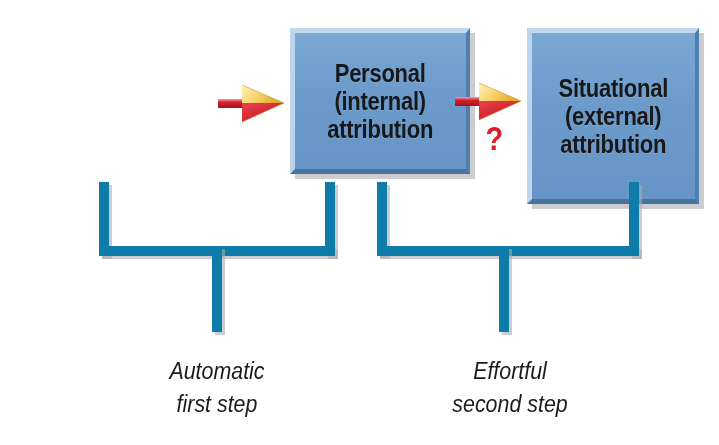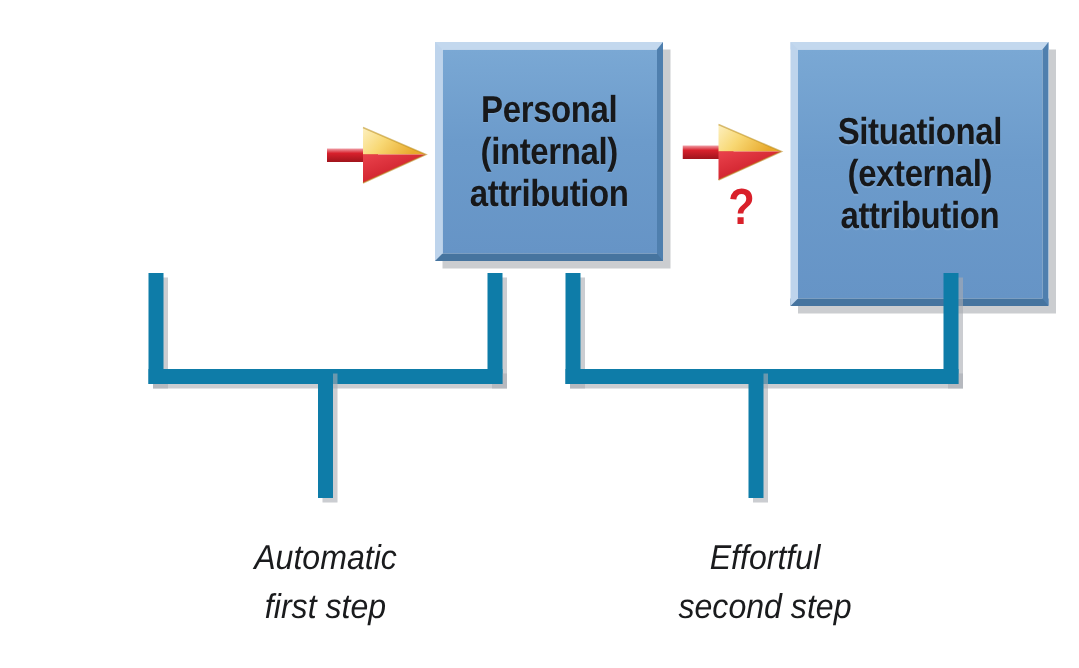--- a/index.html
+++ b/index.html
@@ -39,21 +39,21 @@
     color: #17181a;
     font-size: 25px;
     line-height: 1.12;
     letter-spacing: -0.3px;
     transform: scaleX(0.88);
     white-space: pre-line;
     text-shadow: 0 1px 0 rgba(255,255,255,0.12);
   }
 
   #box-behavior  { left: 36px;  top: 31px; width: 184px; height: 143px; }
-  #box-personal  { left: 290px; top: 28px; width: 152px; height: 146px; }
+  #box-personal  { left: 290px; top: 28px; width: 180px; height: 146px; }
   #box-situational { left: 527px; top: 28px; width: 172px; height: 176px; }
 
   
   .arrow {
     position: absolute;
     width: 70px;
     height: 52px;
   }
   #arrow-1 { left: 218px; top: 77px; }
   #arrow-2 { left: 455px; top: 75px; }

